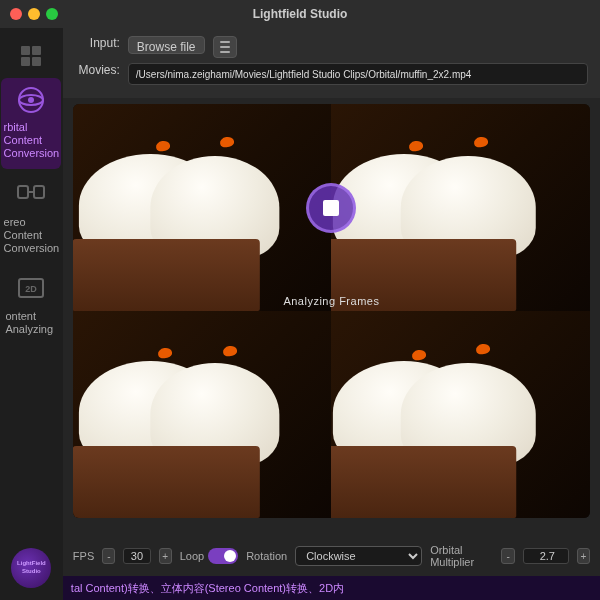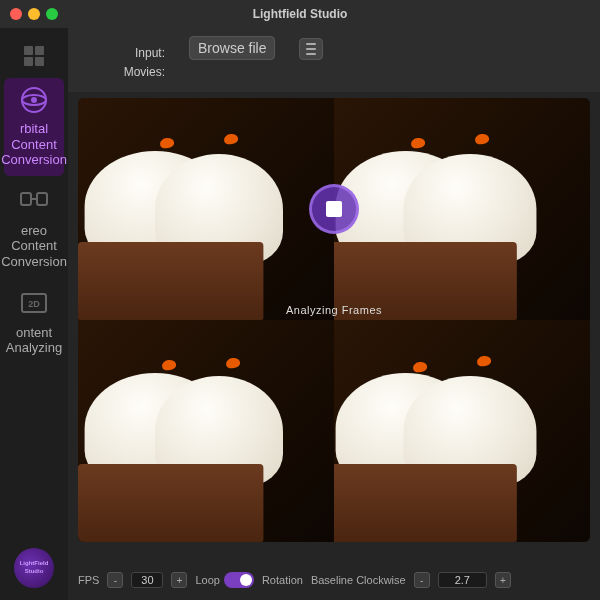--- a/index.html
+++ b/index.html
@@ -73,22 +73,22 @@
     .sidebar-item .icon-wrap {
       width: 32px;
       height: 32px;
       display: flex;
       align-items: flex-start;
       justify-content: center;
       margin-bottom: 3px;
     }
     .sidebar-item .item-label {
       color: #aaa;
-      font-size: 13px;
-      text-align: center;
+      font-size: 11px;
+      text-align: left;
       line-height: 1.2;
     }
     .sidebar-item.active .item-label {
       color: #cc88ff;
     }
 
     
     .main-content {
       flex: 1;
       display: flex;
@@ -96,24 +96,23 @@
       background: #252525;
     }
 
     
     .io-area {
       background: #2d2d2d;
       padding: 8px 12px;
     }
     .io-row {
       display: flex;
-      align-items: flex-end;
+      align-items: flex-start;
       margin-bottom: 5px;
-      gap: 24px;
-      margin-left: 40px;
+      gap: 8px;
     }
     .io-label {
       color: #ccc;
       font-size: 12px;
       width: 45px;
       text-align: right;
     }
     .io-path {
       flex: 1;
       background: #1a1a1a;
@@ -122,25 +121,25 @@
       color: #ddd;
       font-size: 10px;
       padding: 3px 7px;
       height: 22px;
     }
     .browse-btn {
       background: #444;
       border: 1px solid #555;
       border-radius: 4px;
       color: #ccc;
-      font-size: 14px;
+      font-size: 12px;
       padding: 3px 8px;
       cursor: pointer;
       white-space: nowrap;
-      height: 24px;
+      height: 18px;
     }
     .icon-btn {
       background: #444;
       border: 1px solid #555;
       border-radius: 4px;
       color: #ccc;
       font-size: 12px;
       padding: 2px 6px;
       cursor: pointer;
       height: 22px;
@@ -463,20 +462,21 @@
         <div class="icon-btn">
           <svg width="10" height="12" viewBox="0 0 10 12" fill="#aaa">
             <rect x="0" y="0" width="10" height="2" rx="1"></rect>
             <rect x="0" y="5" width="10" height="2" rx="1"></rect>
             <rect x="0" y="10" width="10" height="2" rx="1"></rect>
           </svg>
         </div>
       </div>
       <div class="io-row">
         <span class="io-label">Movies:</span>
+        <input class="io-path" type="text" value="/Users/nima.zeighami/Movies/Lightfield Studio Clips/Orbital/muffin_2x2.mp4" style="">
       </div>
     </div>
 
     <div class="preview-area">
       <div class="video-grid">
 
         <div class="video-cell">
           <div class="cupcake-scene">
             <div class="dark-bg"></div>
             <div class="frosting-top" style="left:30%; width:55%; bottom:26%;"></div>
@@ -546,23 +546,30 @@
       <div class="ctrl-btn-sm">+</div>
 
       <div class="toggle-wrap">
         <span class="ctrl-label">Loop</span>
         <div class="toggle">
           <div class="toggle-thumb"></div>
         </div>
       </div>
 
       <span class="ctrl-label">Rotation</span>
-
-      <span class="ctrl-label">Baseline Clockwise</span>
+      <select class="rotation-select">
+        <option>Clockwise</option>
+        <option>Counter-Clockwise</option>
+      </select>
+
+      <span class="ctrl-label">Orbital Multiplier</span>
       <div class="ctrl-btn-sm">-</div>
       <span class="multiplier-val">2.7</span>
       <div class="ctrl-btn-sm">+</div>
 
     </div>
 
+    <div class="bottom-ticker">
+      <span class="ticker-text">tal Content)转换、立体内容(Stereo Content)转换、2D内</span>
+    </div>
 
   </div>
 </div>
 
 </body></html>

